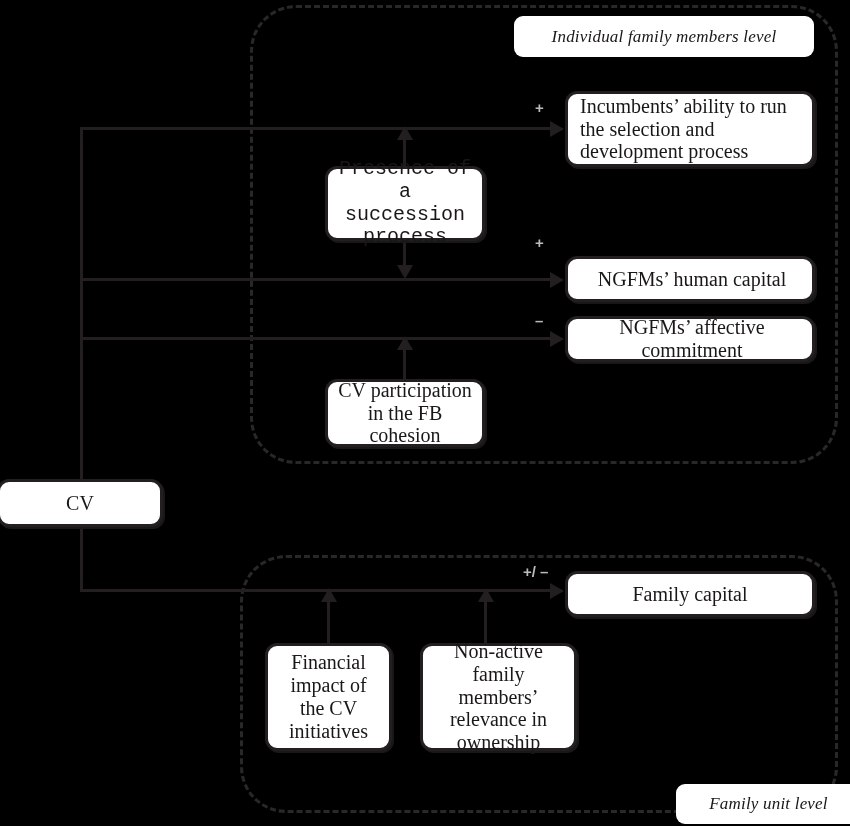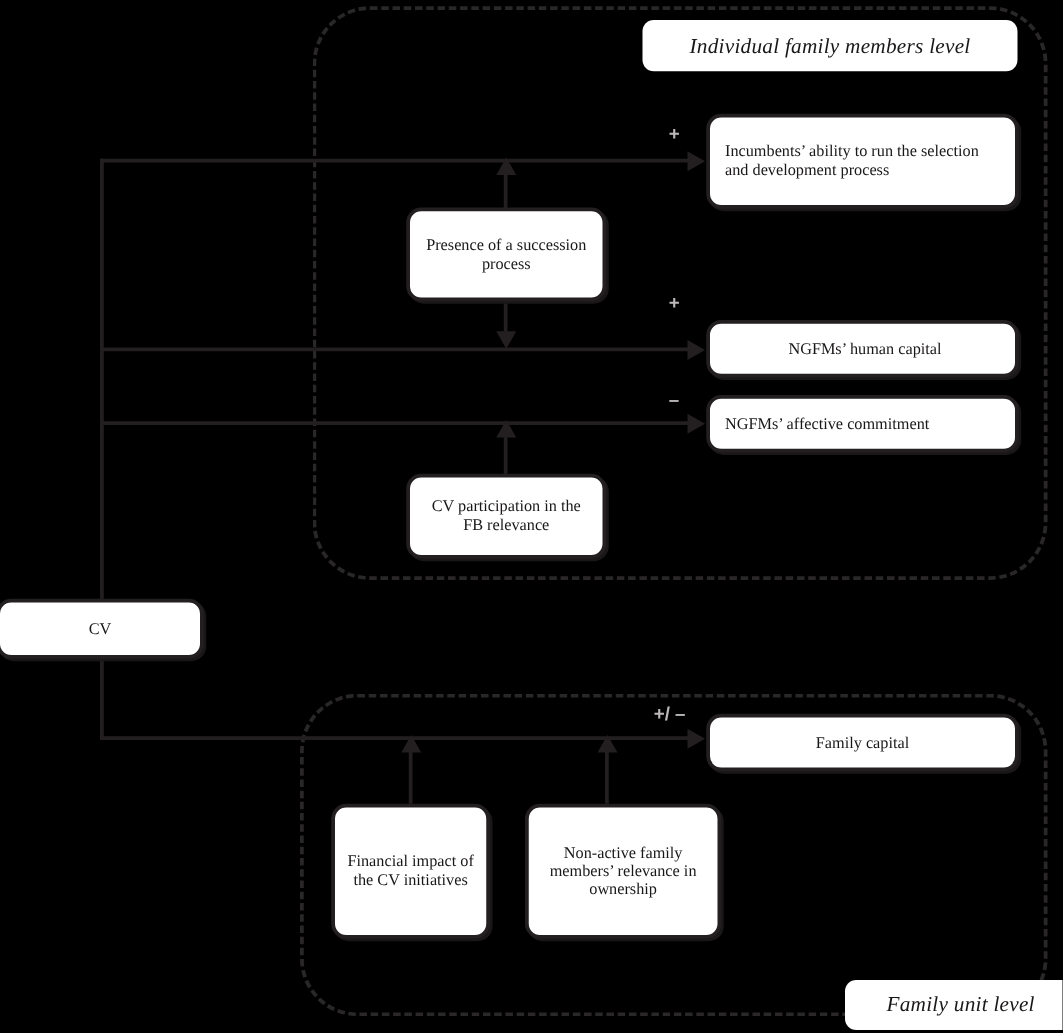--- a/index.html
+++ b/index.html
@@ -27,21 +27,21 @@
     box-sizing:border-box;
     background:#ffffff;
     border:3px solid #231f20;
     border-radius:12px;
     color:#1a1718;
     display:flex;
     align-items:center;
     justify-content:center;
     text-align:center;
     line-height:1.14;
-    font-size:13px;
+    font-size:20px;
     padding:4px 8px;
     box-shadow:2px 2px 0 #1a1718;
   }
   .node.left-align{ justify-content:flex-start; text-align:left; padding-left:12px;}
   .label-box{
     position:absolute;
     box-sizing:border-box;
     background:#ffffff;
     border-radius:9px;
     color:#1a1718;
@@ -142,34 +142,34 @@
   <div class="sign" style="left:523px;top:563px;">+/ –</div>
 
   <div class="node" style="left:-3px;top:479px;width:166px;height:48px;">
     <span>CV</span>
   </div>
 
   <div class="node left-align" style="left:565px;top:91px;width:250px;height:76px;">
     <span>Incumbents’ ability to run the selection and development process</span>
   </div>
 
-  <div class="node" style="left:325px;top:166px;width:160px;height:75px;">
+  <div class="node" style="left:325px;top:166px;width:160px;height:75px;font-family:Liberation Mono, monospace;">
     <span>Presence of a succession process</span>
   </div>
 
   <div class="node left-align" style="left:565px;top:256px;width:250px;height:46px;justify-content:center;">
     <span>NGFMs’ human capital</span>
   </div>
 
   <div class="node left-align" style="left:565px;top:316px;width:250px;height:46px;text-align:center;">
     <span>NGFMs’ affective commitment</span>
   </div>
 
   <div class="node" style="left:325px;top:379px;width:160px;height:68px;">
-    <span>CV participation in the FB relevance</span>
+    <span>CV participation in the FB cohesion</span>
   </div>
 
   <div class="node" style="left:565px;top:571px;width:250px;height:46px;">
     <span>Family capital</span>
   </div>
 
   <div class="node" style="left:265px;top:643px;width:127px;height:108px;">
     <span>Financial impact of the CV initiatives</span>
   </div>
 

